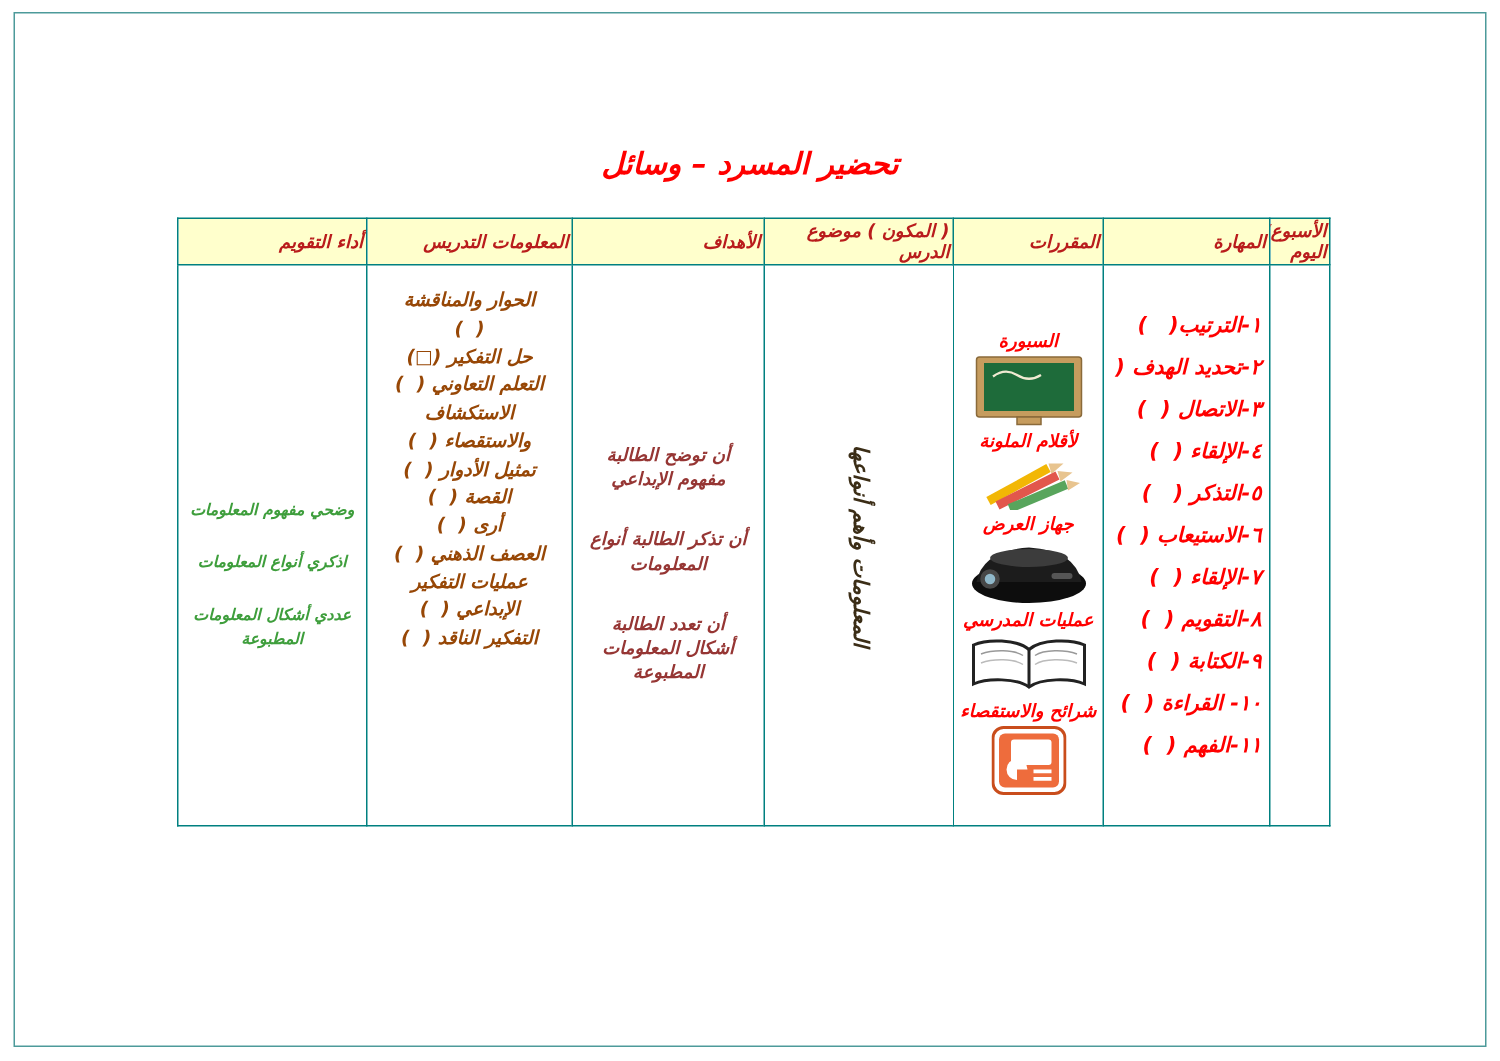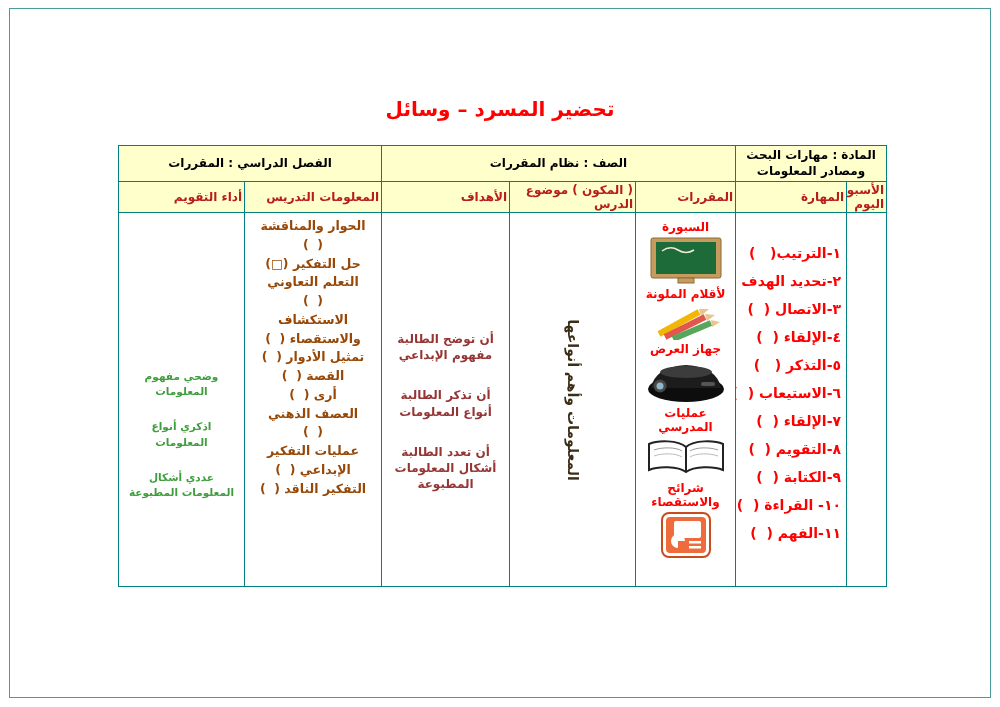--- a/index.html
+++ b/index.html
@@ -1,46 +1,46 @@
 <!DOCTYPE html>
 <html lang="ar" dir="rtl"><head>
 <meta charset="utf-8">
 <style>
   * { box-sizing: border-box; margin: 0; padding: 0; }
   html, body { width: 1000px; height: 707px; background: #ffffff; }
   body { font-family: "DejaVu Sans", sans-serif; position: relative; overflow: hidden; }
 
-  .page { position: absolute; inset: 0; width: 1000px; height: 707px; background: #fff; }
+  .page { position: absolute; inset: 0; width: 1000px; height: 707px; background: #fff; font-style: italic; }
   .page-frame { position: absolute; top: 8px; left: 9px; right: 9px; bottom: 9px; border: 1px solid #4d9a9a; pointer-events: none; }
 
   .doc-title { position: absolute; top: 97px; left: 0; width: 100%; text-align: center; color: #ff0000; font-size: 20px; font-weight: bold; }
 
   table.prep-table { position: absolute; top: 145px; left: 118px; width: 768px; border-collapse: collapse; table-layout: fixed; direction: rtl; }
   .prep-table td, .prep-table th { border: 1px solid #008080; overflow: hidden; }
 
   .info-row td { background: #ffffcc; height: 36px; text-align: center; vertical-align: middle; font-weight: bold; font-size: 12px; color: #000; line-height: 1.3; padding: 1px 3px; }
   .header-row th { background: #ffffcc; height: 31px; text-align: right; vertical-align: middle; font-weight: bold; font-size: 12px; color: #b91c1c; padding: 1px 2px; }
 
   .body-row td { height: 374px; vertical-align: top; background: #fff; }
 
   .skill-cell { padding: 26px 5px 0 2px; }
   .skill-item { color: #ff0000; font-weight: bold; font-size: 14px; line-height: 28px; text-align: right; white-space: nowrap; }
 
   .tool-cell { padding-top: 5px; }
-  .tool-col { display: flex; flex-direction: column; align-items: center; }
+  .tool-col { display: flex; flex-direction: column; align-items: center; margin-top: 36px; }
   .tool-label { color: #ff0000; font-weight: bold; font-size: 12px; text-align: center; line-height: 1.15; margin-top: 3px; padding: 0 4px; }
   .tool-icon { display: flex; justify-content: center; align-items: center; margin-top: 2px; }
 
   .topic-cell { position: relative; }
   .topic-vert { position: absolute; top: 50%; left: 50%; transform: translate(-50%, -50%) rotate(90deg); white-space: nowrap; font-weight: bold; font-size: 14px; color: #3b2d16; letter-spacing: 1px; }
 
   .objectives-cell { padding-top: 118px; }
   .objective-item { color: #963634; font-weight: bold; font-size: 12px; text-align: center; line-height: 1.35; margin-bottom: 24px; padding: 0 9px; }
 
-  .strategy-cell { padding-top: 4px; }
+  .strategy-cell { padding-top: 14px; }
   .strategy-item { color: #974706; font-weight: bold; font-size: 12.5px; text-align: center; line-height: 1.5; padding: 0 12px; }
 
   .evaluation-cell { padding-top: 140px; }
   .evaluation-item { color: #3e9e3c; font-weight: bold; font-size: 10.5px; text-align: center; line-height: 1.45; margin-bottom: 20px; padding: 0 6px; margin-top: 16px; }
 
   .week-cell { background: #fff; }
 </style>
 </head>
 <body>
 
@@ -53,25 +53,20 @@
     <colgroup>
       <col style="width:40px">
         <col style="width:111px">
         <col style="width:100px">
         <col style="width:126px">
         <col style="width:128px">
         <col style="width:137px">
         <col style="width:126px">
     </colgroup>
     <tbody>
-      <tr class="info-row">
-        <td colspan="2">المادة : مهارات البحث ومصادر المعلومات</td>
-        <td colspan="3">الصف : نظام المقررات</td>
-        <td colspan="2">الفصل الدراسي : المقررات</td>
-      </tr>
 
       <tr class="header-row">
         <th>الأسبوع/اليوم</th>
         <th>المهارة</th>
         <th>المقررات</th>
         <th>( المكون ) موضوع الدرس</th>
         <th>الأهداف</th>
         <th>المعلومات التدريس</th>
         <th>أداء التقويم</th>
       </tr>

